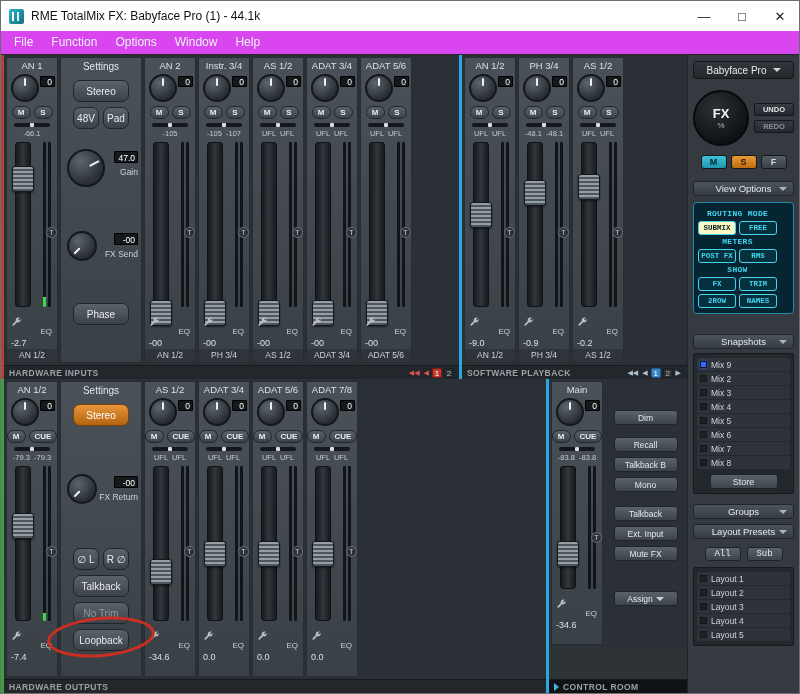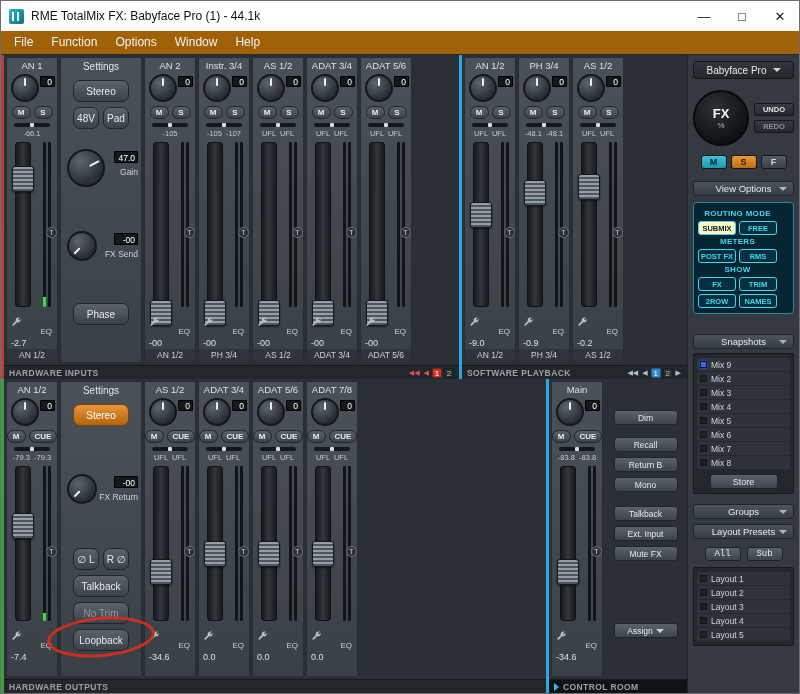--- a/index.html
+++ b/index.html
@@ -11,40 +11,40 @@
   .titlebar { height:30px; background:#ffffff; display:flex; align-items:center; flex:0 0 auto; }
   .app-icon { width:15px; height:15px; margin:0 7px 0 8px; border-radius:2px;
     background:linear-gradient(135deg,#29b6d0,#14707f); position:relative; }
   .app-icon::before { content:""; position:absolute; left:3px; top:3px; width:2px; height:9px; background:#fff; }
   .app-icon::after { content:""; position:absolute; left:8px; top:3px; width:2px; height:9px; background:#d6f4f8; }
   .title { font-size:12px; color:#111; flex:1; white-space:nowrap; overflow:hidden; }
   .win-controls { display:flex; height:100%; }
   .wc { width:38px; height:100%; display:flex; align-items:center; justify-content:center; font-size:13px; color:#222; }
 
   
-  .menubar { height:24px; background:#a16207; display:flex; align-items:center; padding-left:4px; flex:0 0 auto; border-bottom:1px solid #24282c; }
+  .menubar { height:24px; background:#d946ef; display:flex; align-items:center; padding-left:4px; flex:0 0 auto; border-bottom:1px solid #24282c; }
   .menu-item { color:#eef1f3; font-size:12px; padding:0 9px; line-height:23px; }
 
   
   .content { flex:1; display:flex; min-height:0; }
   .mixer { width:686px; display:flex; flex-direction:column; min-height:0; }
   .row { display:flex; min-height:0; }
   .row-top { height:324px; }
   .row-bottom { flex:1; }
   .sec { display:flex; flex-direction:column; min-width:0; }
   .sec-hwin  { width:458px; border-left:3px solid #b04438; }
   .sec-swpb  { flex:1; border-left:3px solid #2aa8e0; }
   .sec-hwout { width:545px; border-left:3px solid #3aa03a; }
   .sec-cr    { flex:1; border-left:3px solid #2aa8e0; }
   .strips { flex:1; display:flex; align-items:stretch; padding:1px 0 1px 1px; background:#2b3036; overflow:hidden; min-height:0; }
   .strips-inline { display:flex; align-items:stretch; }
   .clip { flex:1; overflow:hidden; }
   .sec-footer { height:14px; background:#23272b; border-top:1px solid #17191c; display:flex; align-items:center; padding:0 5px; flex:0 0 auto; }
   .sec-title { font-size:8.5px; font-weight:bold; color:#9aa1a7; letter-spacing:.4px; flex:1; white-space:nowrap; overflow:hidden; }
-  .cr-footer { background:#101316; }
+  .cr-footer { background:#101316;margin-top:32px; }
   .tri-right { width:0; height:0; border-top:4px solid transparent; border-bottom:4px solid transparent; border-left:5px solid #3fb6e0; margin-right:4px; }
 
   .pager { display:flex; align-items:center; gap:2px; }
   .pg-arrow { font-size:7px; line-height:10px; padding:0 1px; }
   .pager.red .pg-arrow { color:#d9534f; }
   .pager.blue .pg-arrow { color:#a9c3d4; }
   .pg-num { font-size:8px; min-width:10px; height:10px; line-height:10px; text-align:center; border-radius:2px;
     background:#2a2f33; color:#b7bdc2; border:1px solid #1a1e21; }
   .pager.red .pg-num.active { background:#c0392b; color:#fff; border-color:#7c2015; }
   .pager.blue .pg-num.active { background:#3a87c8; color:#fff; border-color:#1d5e96; }
@@ -132,21 +132,21 @@
     border:1px solid #15181b; color:#dfe3e6; font-size:7.5px; font-weight:bold; display:flex; align-items:center; justify-content:center; }
   .ur-btn.redo { color:#8a9096; }
   .msf { display:flex; gap:4px; margin-top:6px; flex:0 0 auto; }
   .msf-btn { width:26px; height:14px; border-radius:3px; font-size:9px; font-weight:bold; display:flex; align-items:center; justify-content:center; border:1px solid #15181b; }
   .msf-m { background:linear-gradient(180deg,#3fc4da,#1f96ac); color:#05262d; }
   .msf-s { background:linear-gradient(180deg,#eb9a35,#c06c10); color:#2e1703; }
   .msf-f { background:linear-gradient(180deg,#555d64,#3a4147); color:#d5d9dc; }
   .side-hdr { width:100%; height:15px; margin-top:12px; border-radius:3px; background:linear-gradient(180deg,#4d555c,#353c42);
     border:1px solid #20252a; color:#e6e9eb; font-size:9.5px; display:flex; align-items:center; justify-content:center; gap:5px; flex:0 0 auto; position:relative; }
   .side-hdr .tri-down { position:absolute; right:6px; border-top-color:#aeb4ba; }
-  .routing { width:100%; margin-top:6px; background:#042531; border:1px solid #1d8aa6; border-radius:4px; padding:4px 16px 5px 4px; flex:0 0 auto; }
+  .routing { width:100%; margin-top:6px; background:#042531; border:1px solid #1d8aa6; border-radius:4px; padding:4px 16px 5px 4px; flex:0 0 auto;font-family:Liberation Mono, monospace; }
   .r-label { text-align:center; font-size:8px; font-weight:bold; color:#43d6ee; letter-spacing:.3px; margin-top:2px; }
   .r-row { display:flex; gap:3px; margin-top:3px; }
   .r-btn { flex:1; height:14px; border:1px solid #43d6ee; border-radius:3px; background:#07303f; color:#43d6ee;
     font-size:7.5px; font-weight:bold; display:flex; align-items:center; justify-content:center; white-space:nowrap; }
   .r-btn.active { background:#fef9c3; color:#03222c; }
   .panel-inset { width:100%; margin-top:4px; background:#23282c; border:1px solid #17191c; border-radius:2px; padding:3px; flex:0 0 auto; }
   .list-item { height:13px; margin:1px 0; background:#2d3338; border-radius:1px; display:flex; align-items:center; }
   .li-dot { width:7px; height:7px; margin:0 4px 0 3px; background:#1c2126; border:1px solid #121517; flex:0 0 auto; }
   .list-item.active .li-dot { background:#2f6bff; box-shadow:0 0 3px #2f6bff; }
   .li-label { font-size:8.5px; color:#ced3d7; }
@@ -791,21 +791,21 @@
       </div>
       <div class="eq">EQ</div>
     </div>
     <div class="db">-34.6</div>
     <div class="out" style="visibility: hidden;"></div>
   </div>
               </div>
             <div class="cr-buttons">
               <div class="crbtn mtA">Dim</div>
               <div class="crbtn mtB">Recall</div>
-              <div class="crbtn mtC">Return B</div>
+              <div class="crbtn mtC">Talkback B</div>
               <div class="crbtn mtC">Mono</div>
               <div class="crbtn mtD">Talkback</div>
               <div class="crbtn mtC">Ext. Input</div>
               <div class="crbtn mtC">Mute FX</div>
               <div class="crbtn assign">
                 <span>Assign</span>
                 <span class="tri-down"></span>
               </div>
             </div>
           </div>

